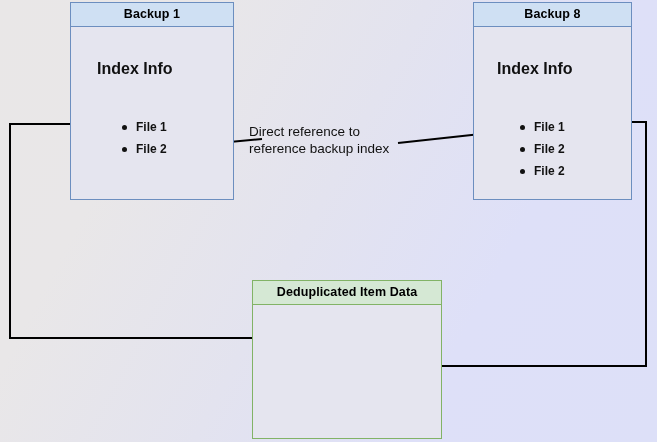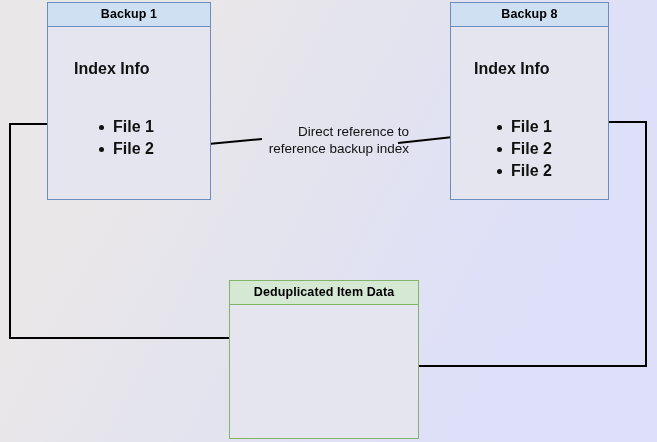--- a/index.html
+++ b/index.html
@@ -24,20 +24,21 @@
     top: 0;
     width: 657px;
     height: 442px;
     pointer-events: none;
   }
   .node-box {
     position: absolute;
     box-sizing: border-box;
     border: 1px solid #6c8ebf;
     background: #e5e5ef;
+    margin-left: 23px;
   }
   .node-box.green {
     border: 1px solid #82b366;
   }
   .node-header {
     box-sizing: border-box;
     height: 24px;
     line-height: 22px;
     text-align: center;
     font-size: 12.5px;
@@ -62,21 +63,21 @@
     color: #111;
     white-space: nowrap;
   }
   .file-list {
     position: absolute;
     margin: 0;
     padding: 0;
     list-style: none;
   }
   .file-list li {
-    font-size: 16px;
+    font-size: 12px;
     color: #111;
     line-height: 22px;
     white-space: nowrap;
     position: relative;
     padding-left: 16px;
   }
   .file-list li::before {
     content: "";
     position: absolute;
     left: 2px;
@@ -84,21 +85,21 @@
     width: 5px;
     height: 5px;
     border-radius: 50%;
     background: #111;
   }
   .edge-label {
     position: absolute;
     font-size: 13.5px;
     line-height: 17px;
     color: #111;
-    text-align: right;
+    text-align: left;
     white-space: nowrap;
   }
 </style>
 </head>
 <body>
 
 <div id="canvas">
 
   <svg class="edge-layer" viewBox="0 0 657 442" width="657" height="442">
     <defs>

